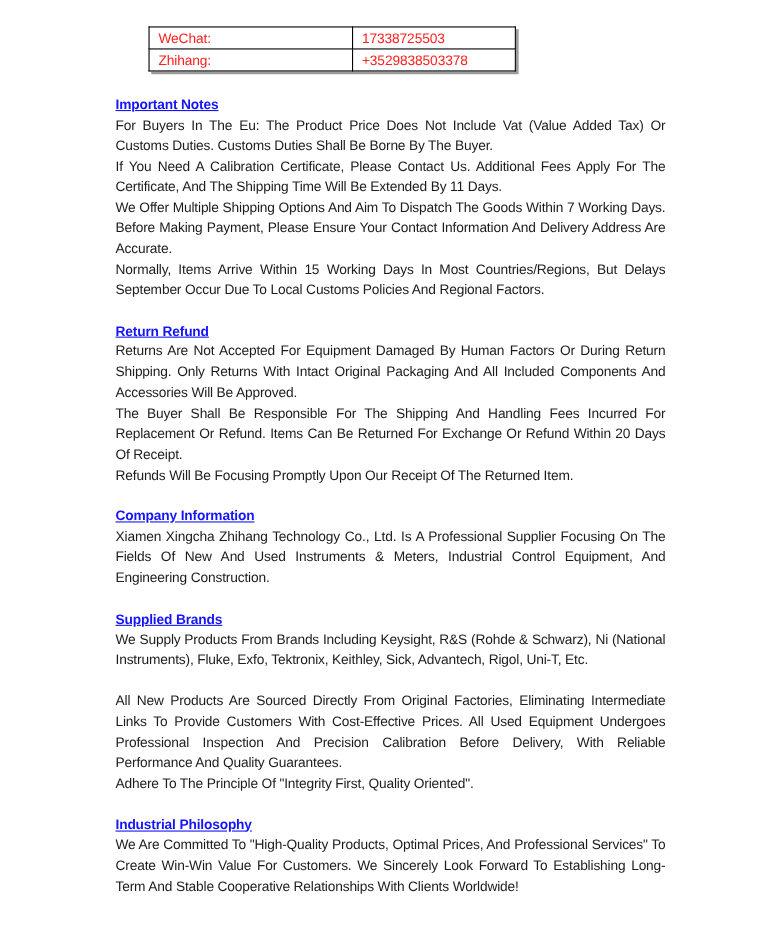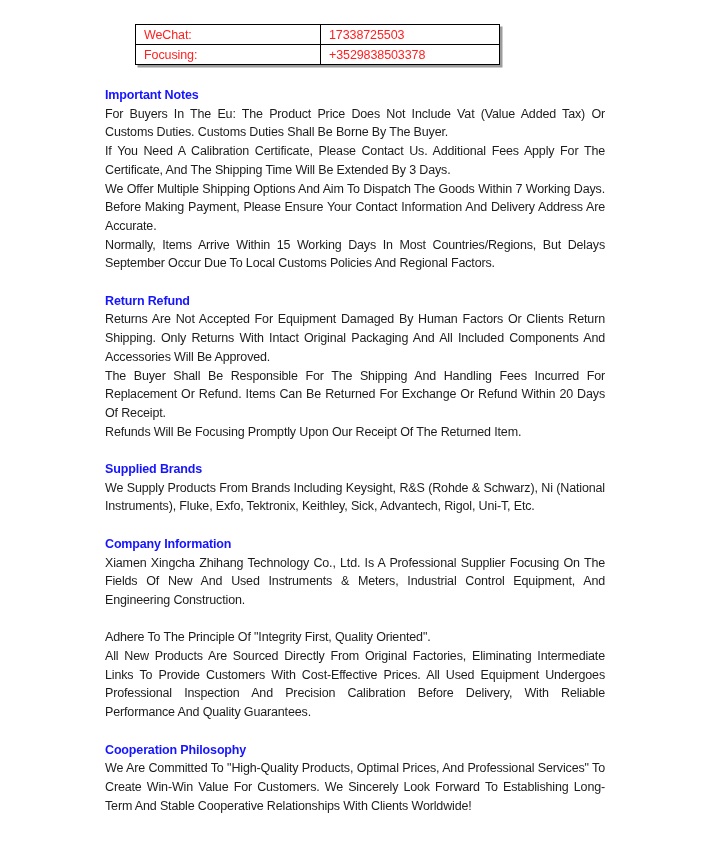--- a/index.html
+++ b/index.html
@@ -32,100 +32,101 @@
     border: 1.6px solid #000000;
     height: 20px;
     font-size: 12.5px;
     letter-spacing: -0.1px;
     color: var(--red);
     padding: 0 0 0 8px;
     vertical-align: middle;
     white-space: nowrap;
   }
   td.c-label { width: 185px; }
-  td.c-value { width: 179px; }
+  td.c-value { width: 148px; }
 
   
   .content {
     position: absolute;
     left: 105px; top: 86px;
     width: 500px;
     font-size: 12.5px;
     line-height: 18.7px;
     letter-spacing: -0.15px;
     color: var(--ink);
   }
   .section { margin-bottom: 18.7px; }
   .heading {
     color: var(--blue);
     font-weight: bold;
+    text-decoration: underline;
   }
   .para { text-align: justify; }
 </style>
 </head>
 <body>
 
 <div class="doc" style="--blue: #1414ff; --ink: #1c1c1c; --red: #ff1f1f; background: rgb(255, 255, 255);">
 
   <table class="contact-table">
     <tbody>
   <tr>
     <td class="c-label">WeChat:</td>
     <td class="c-value">17338725503</td>
   </tr>
 
   <tr>
-    <td class="c-label">Focusing:</td>
+    <td class="c-label">Zhihang:</td>
     <td class="c-value">+3529838503378</td>
   </tr>
 </tbody>
   </table>
 
   <div class="content">
   <div class="section">
     <div class="heading">Important Notes</div>
     <div>
           <p class="para">For Buyers In The Eu: The Product Price Does Not Include Vat (Value Added Tax) Or Customs Duties. Customs Duties Shall Be Borne By The Buyer.</p>
-          <p class="para">If You Need A Calibration Certificate, Please Contact Us. Additional Fees Apply For The Certificate, And The Shipping Time Will Be Extended By 3 Days.</p>
+          <p class="para">If You Need A Calibration Certificate, Please Contact Us. Additional Fees Apply For The Certificate, And The Shipping Time Will Be Extended By 11 Days.</p>
           <p class="para">We Offer Multiple Shipping Options And Aim To Dispatch The Goods Within 7 Working Days. Before Making Payment, Please Ensure Your Contact Information And Delivery Address Are Accurate.</p>
           <p class="para">Normally, Items Arrive Within 15 Working Days In Most Countries/Regions, But Delays September Occur Due To Local Customs Policies And Regional Factors.</p>
         </div>
   </div>
 
   <div class="section">
     <div class="heading">Return Refund</div>
     <div>
-          <p class="para">Returns Are Not Accepted For Equipment Damaged By Human Factors Or Clients Return Shipping. Only Returns With Intact Original Packaging And All Included Components And Accessories Will Be Approved.</p>
+          <p class="para">Returns Are Not Accepted For Equipment Damaged By Human Factors Or During Return Shipping. Only Returns With Intact Original Packaging And All Included Components And Accessories Will Be Approved.</p>
           <p class="para">The Buyer Shall Be Responsible For The Shipping And Handling Fees Incurred For Replacement Or Refund. Items Can Be Returned For Exchange Or Refund Within 20 Days Of Receipt.</p>
           <p class="para">Refunds Will Be Focusing Promptly Upon Our Receipt Of The Returned Item.</p>
+        </div>
+  </div>
+
+  <div class="section">
+    <div class="heading">Company Information</div>
+    <div>
+          <p class="para">Xiamen Xingcha Zhihang Technology Co., Ltd. Is A Professional Supplier Focusing On The Fields Of New And Used Instruments &amp; Meters, Industrial Control Equipment, And Engineering Construction.</p>
         </div>
   </div>
 
   <div class="section">
     <div class="heading">Supplied Brands</div>
     <div>
           <p class="para">We Supply Products From Brands Including Keysight, R&amp;S (Rohde &amp; Schwarz), Ni (National Instruments), Fluke, Exfo, Tektronix, Keithley, Sick, Advantech, Rigol, Uni-T, Etc.</p>
         </div>
   </div>
 
   <div class="section">
-    <div class="heading">Company Information</div>
     <div>
-          <p class="para">Xiamen Xingcha Zhihang Technology Co., Ltd. Is A Professional Supplier Focusing On The Fields Of New And Used Instruments &amp; Meters, Industrial Control Equipment, And Engineering Construction.</p>
+          <p class="para">All New Products Are Sourced Directly From Original Factories, Eliminating Intermediate Links To Provide Customers With Cost-Effective Prices. All Used Equipment Undergoes Professional Inspection And Precision Calibration Before Delivery, With Reliable Performance And Quality Guarantees.</p>
+          <p class="para">Adhere To The Principle Of "Integrity First, Quality Oriented".</p>
         </div>
   </div>
 
   <div class="section">
-    <div>
-          <p class="para">Adhere To The Principle Of "Integrity First, Quality Oriented".</p>
-          <p class="para">All New Products Are Sourced Directly From Original Factories, Eliminating Intermediate Links To Provide Customers With Cost-Effective Prices. All Used Equipment Undergoes Professional Inspection And Precision Calibration Before Delivery, With Reliable Performance And Quality Guarantees.</p>
-        </div>
-  </div>
-
-  <div class="section">
-    <div class="heading">Cooperation Philosophy</div>
+    <div class="heading">Industrial Philosophy</div>
     <div>
           <p class="para">We Are Committed To "High-Quality Products, Optimal Prices, And Professional Services" To Create Win-Win Value For Customers. We Sincerely Look Forward To Establishing Long-Term And Stable Cooperative Relationships With Clients Worldwide!</p>
         </div>
   </div>
 </div>
 
 </div>
 
 </body></html>

